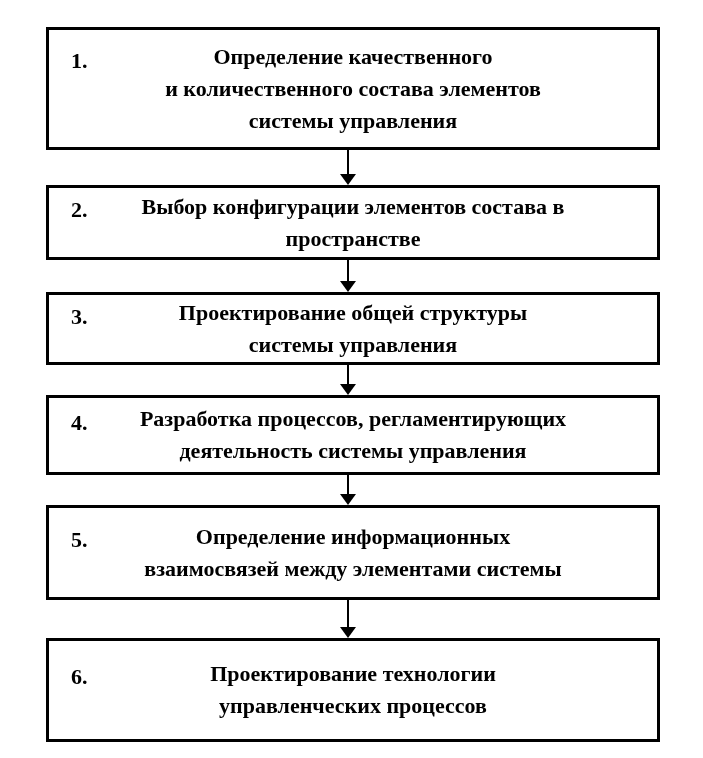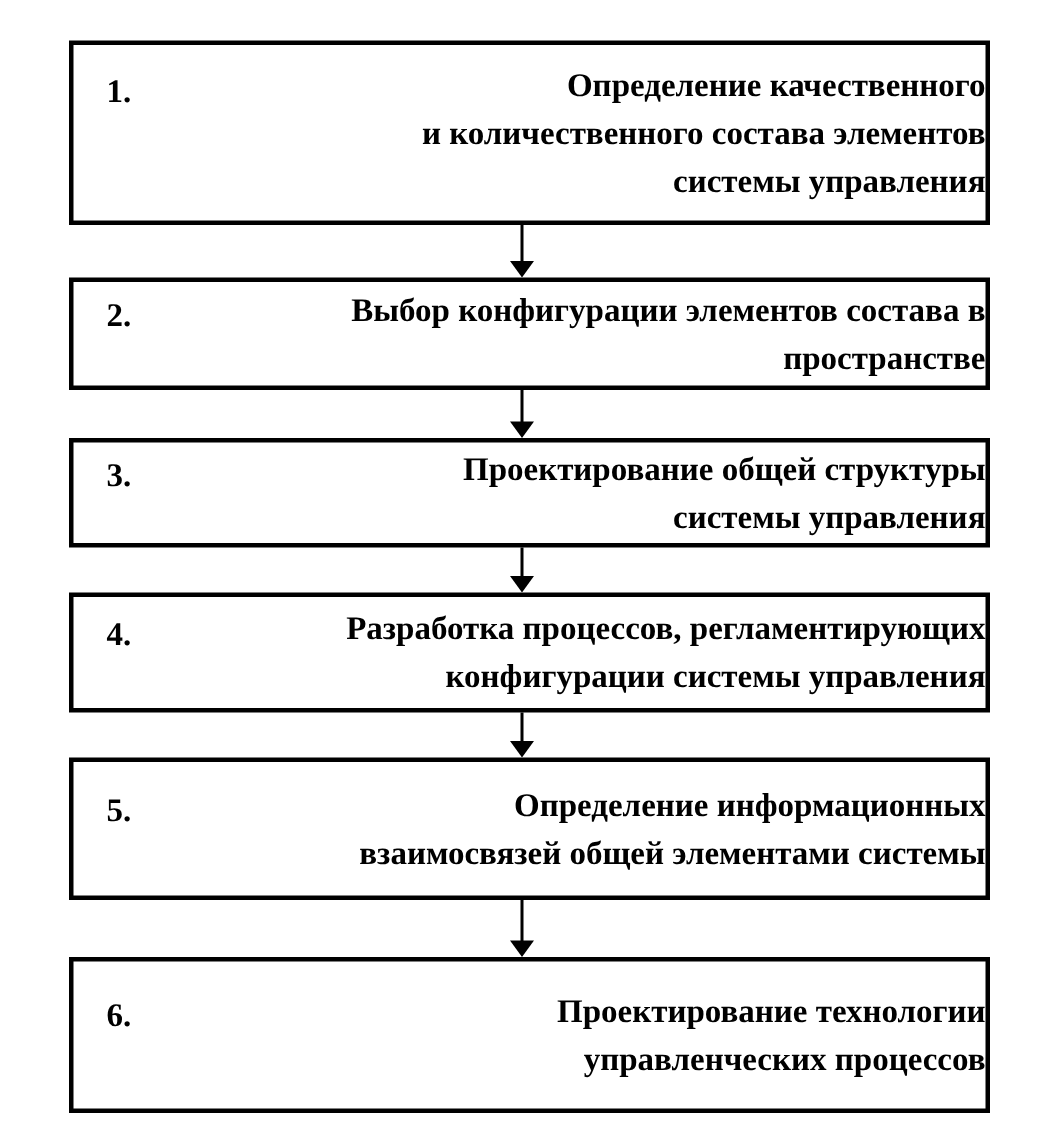--- a/index.html
+++ b/index.html
@@ -21,21 +21,21 @@
     width: 614px;
     box-sizing: border-box;
     border: 3px solid #000000;
     background: #ffffff;
     display: flex;
     align-items: center;
     justify-content: center;
   }
   .txt {
     width: 100%;
-    text-align: right;
+    text-align: center;
     font-size: 22px;
     line-height: 32px;
     font-weight: bold;
     color: #000000;
     white-space: pre-line;
   }
   .num {
     position: absolute;
     left: 22px;
     font-size: 22px;
@@ -102,32 +102,32 @@
   </div>
 
   <div class="arrow" style="top:365px; height:30px;">
     <span class="shaft"></span>
     <span class="head"></span>
   </div>
 
   <div class="box" style="top:395px; height:80px;">
     <span class="num" style="top:9px;">4.</span>
     <div class="txt">Разработка процессов, регламентирующих
-конфигурации системы управления</div>
+деятельность системы управления</div>
   </div>
 
   <div class="arrow" style="top:475px; height:30px;">
     <span class="shaft"></span>
     <span class="head"></span>
   </div>
 
   <div class="box" style="top:505px; height:95px;">
     <span class="num" style="top:16px;">5.</span>
     <div class="txt">Определение информационных
-взаимосвязей общей элементами системы</div>
+взаимосвязей между элементами системы</div>
   </div>
 
   <div class="arrow" style="top:600px; height:38px;">
     <span class="shaft"></span>
     <span class="head"></span>
   </div>
 
   <div class="box" style="top:638px; height:104px;">
     <span class="num" style="top:20px;">6.</span>
     <div class="txt">Проектирование технологии

